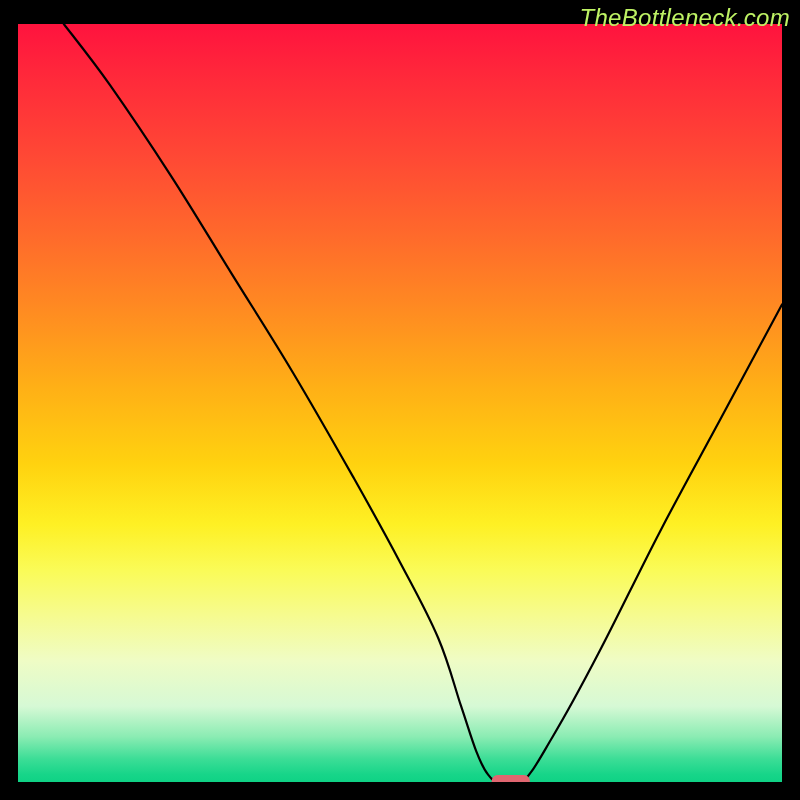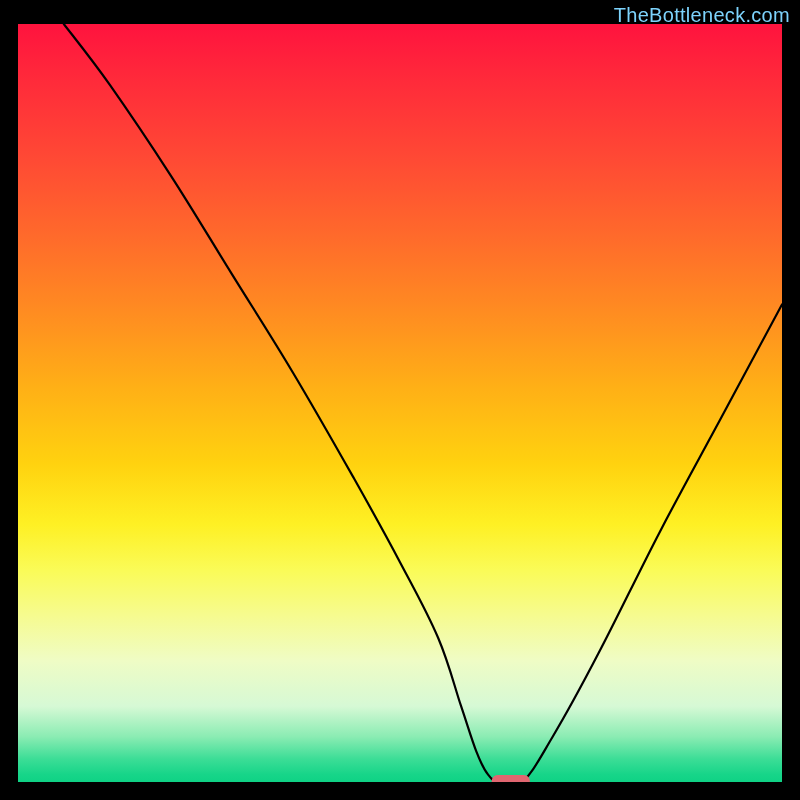--- a/index.html
+++ b/index.html
@@ -14,25 +14,26 @@
   .frame {
     position: relative;
     width: 800px;
     height: 800px;
     background: #000;
   }
   .watermark {
     position: absolute;
     top: 4px;
     right: 10px;
-    color: #7dd3fc;
-    font-size: 20px;
+    color: #bef264;
+    font-size: 24px;
     font-weight: 500;
     letter-spacing: 0.3px;
     z-index: 20;
+    font-style: italic;
   }
   .plot-area {
     position: absolute;
     left: 18px;
     top: 24px;
     width: 764px;
     height: 758px;
     
   }
   .gradient {

